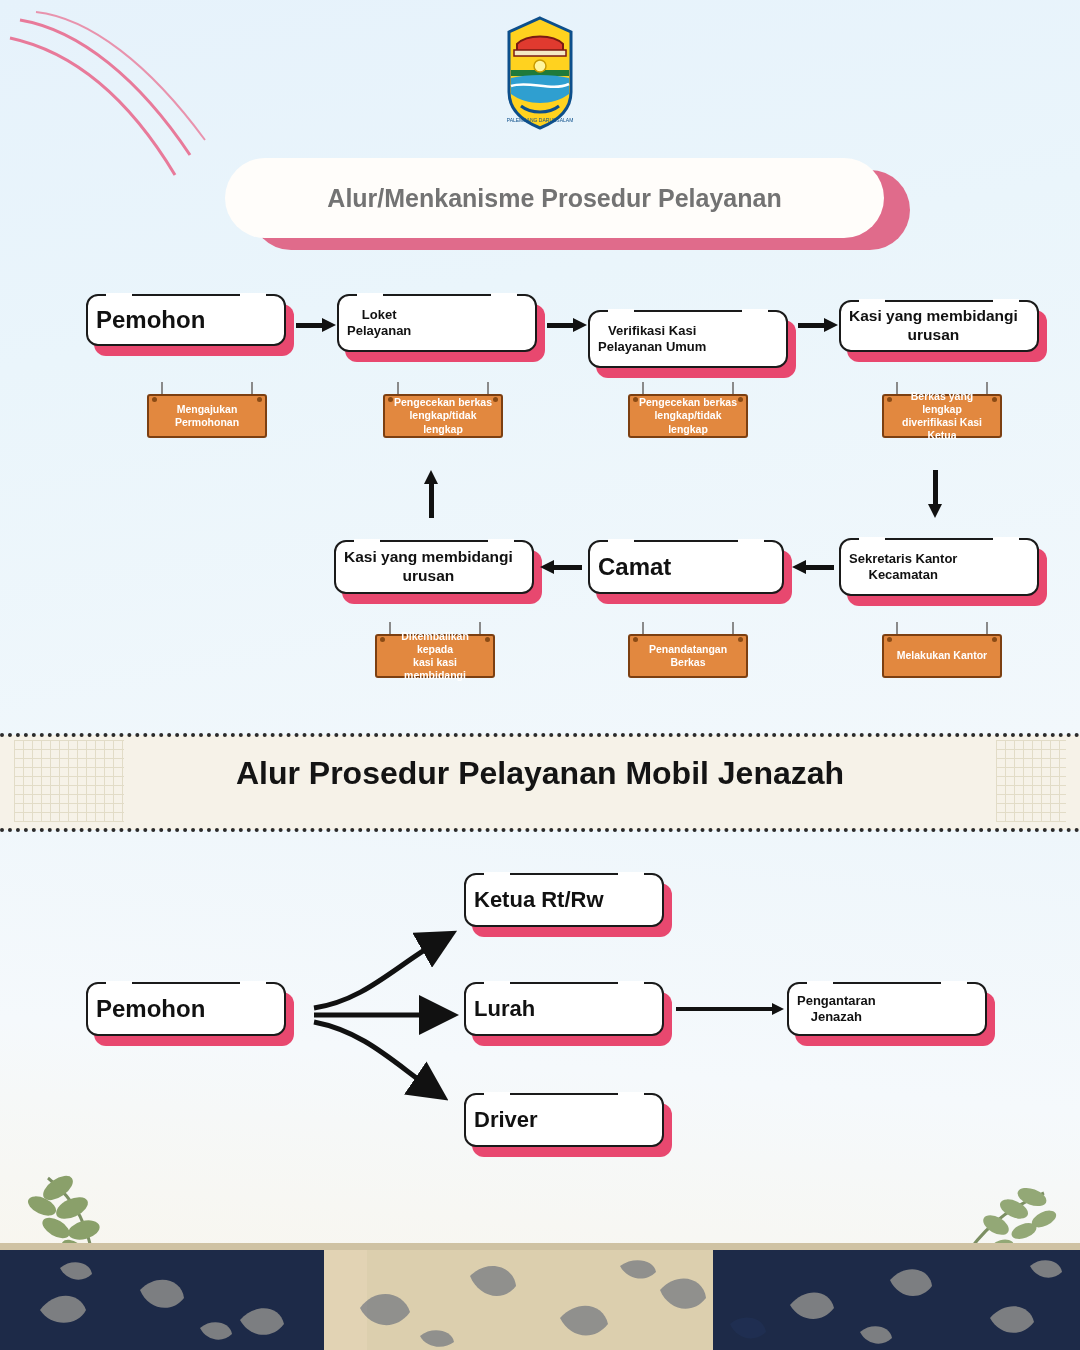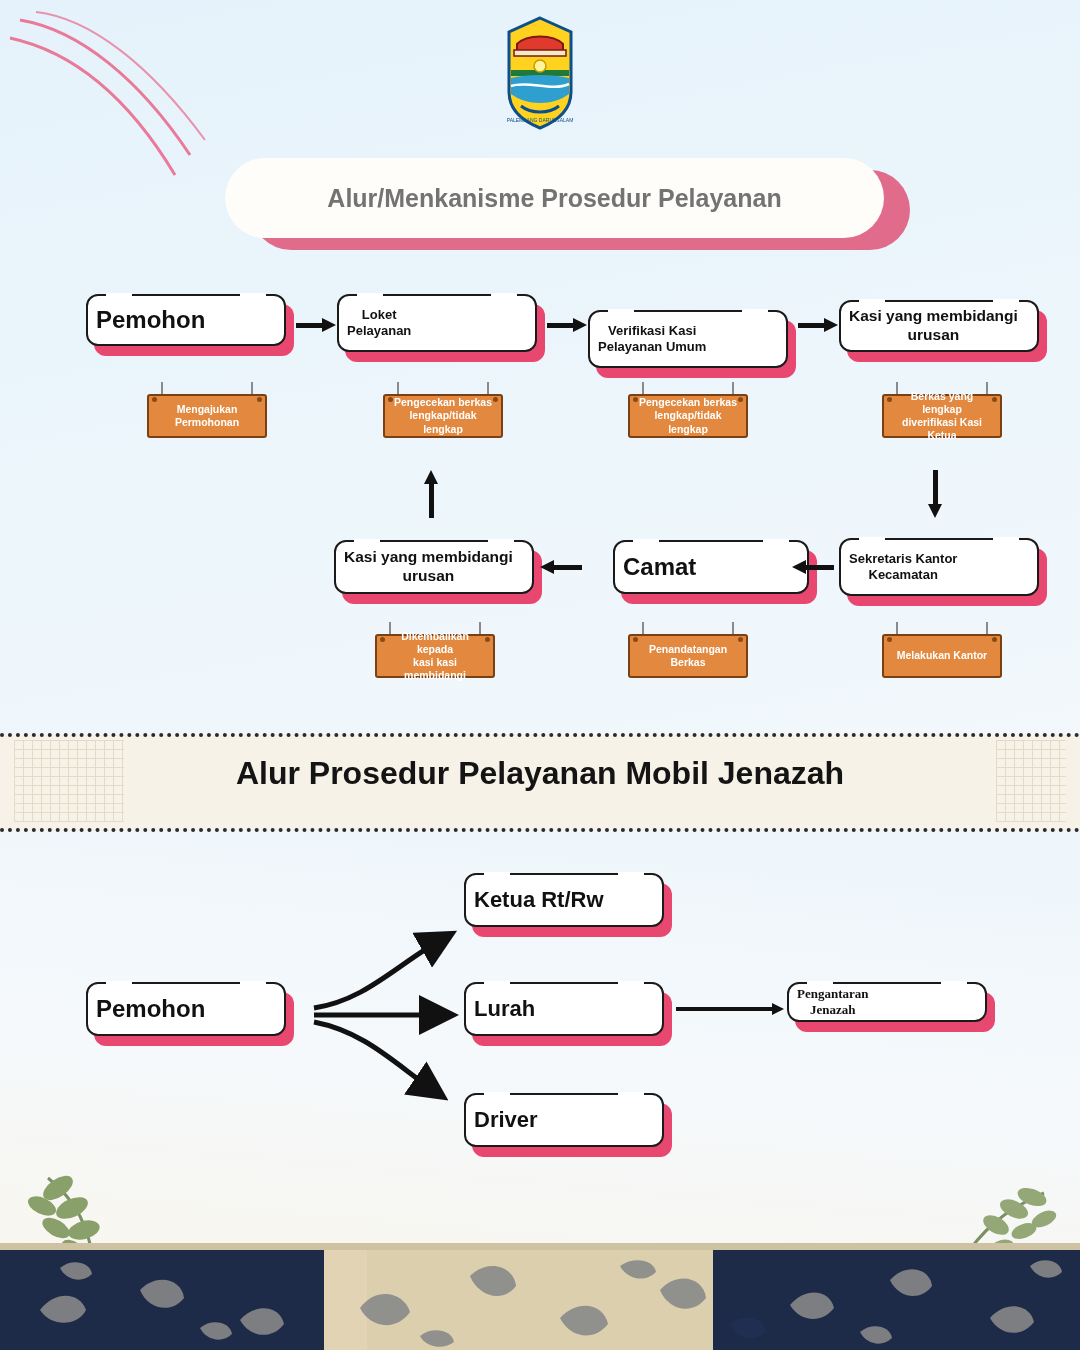--- a/index.html
+++ b/index.html
@@ -296,21 +296,21 @@
 <div class="node t17" style="left:839px; top:538px; width:200px; height:58px;">
   <div class="shadow"></div>
   <div class="face">
     <div class="notch"></div>
     <div class="notch r"></div>
     <span style="white-space:pre-line">Sekretaris Kantor
 Kecamatan</span>
   </div>
 </div>
 
-<div class="node t24" style="left:588px; top:540px; width:196px; height:54px;margin-left:25px;">
+<div class="node t24" style="left:588px; top:540px; width:196px; height:54px;">
   <div class="shadow"></div>
   <div class="face">
     <div class="notch"></div>
     <div class="notch r"></div>
     <span>Camat</span>
   </div>
 </div>
 
 <div class="node t15" style="left:334px; top:540px; width:200px; height:54px;">
   <div class="shadow"></div>
@@ -394,21 +394,21 @@
 
 <div class="node t26" style="left:464px; top:1093px; width:200px; height:54px;">
   <div class="shadow"></div>
   <div class="face">
     <div class="notch"></div>
     <div class="notch r"></div>
     <span>Driver</span>
   </div>
 </div>
 
-<div class="node t17" style="left:787px; top:982px; width:200px; height:40px;font-family:Liberation Serif, serif;">
+<div class="node t17" style="left:787px; top:982px; width:200px; height:54px;">
   <div class="shadow"></div>
   <div class="face">
     <div class="notch"></div>
     <div class="notch r"></div>
     <span style="white-space:pre-line">Pengantaran
 Jenazah</span>
   </div>
 </div>
 
 <svg style="position:absolute; left:296px; top:860px; width:180px; height:300px;">

